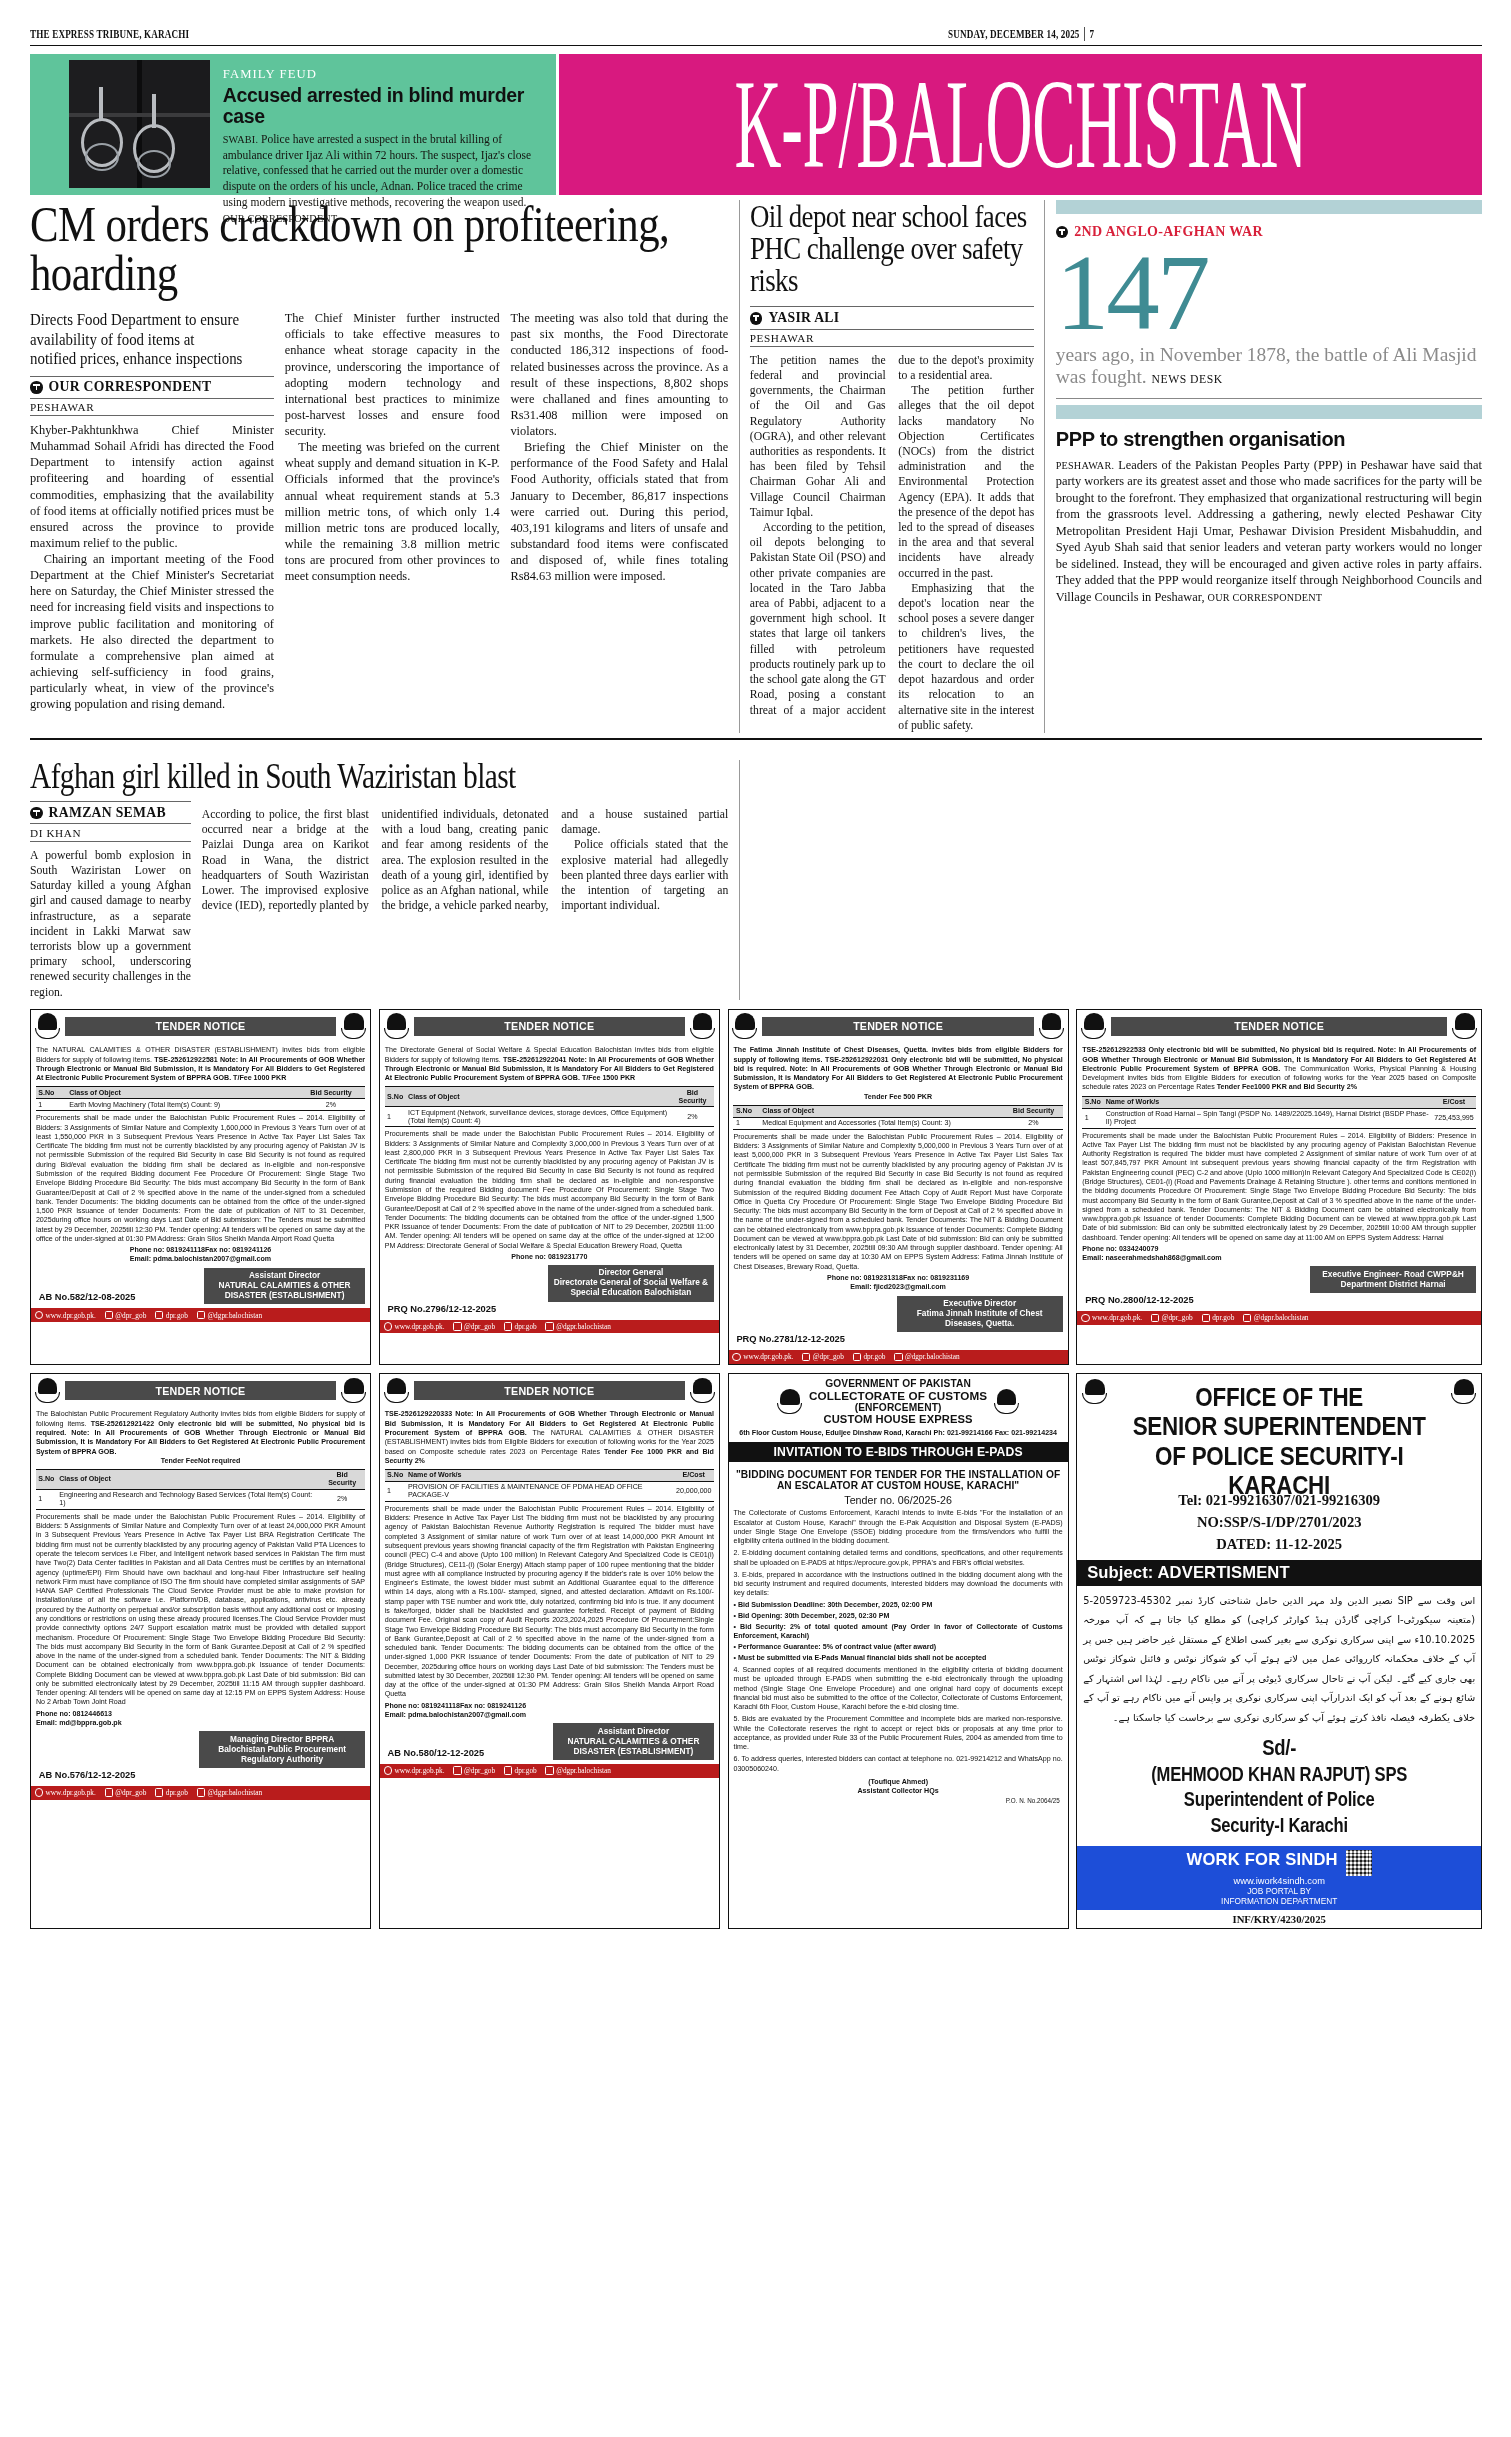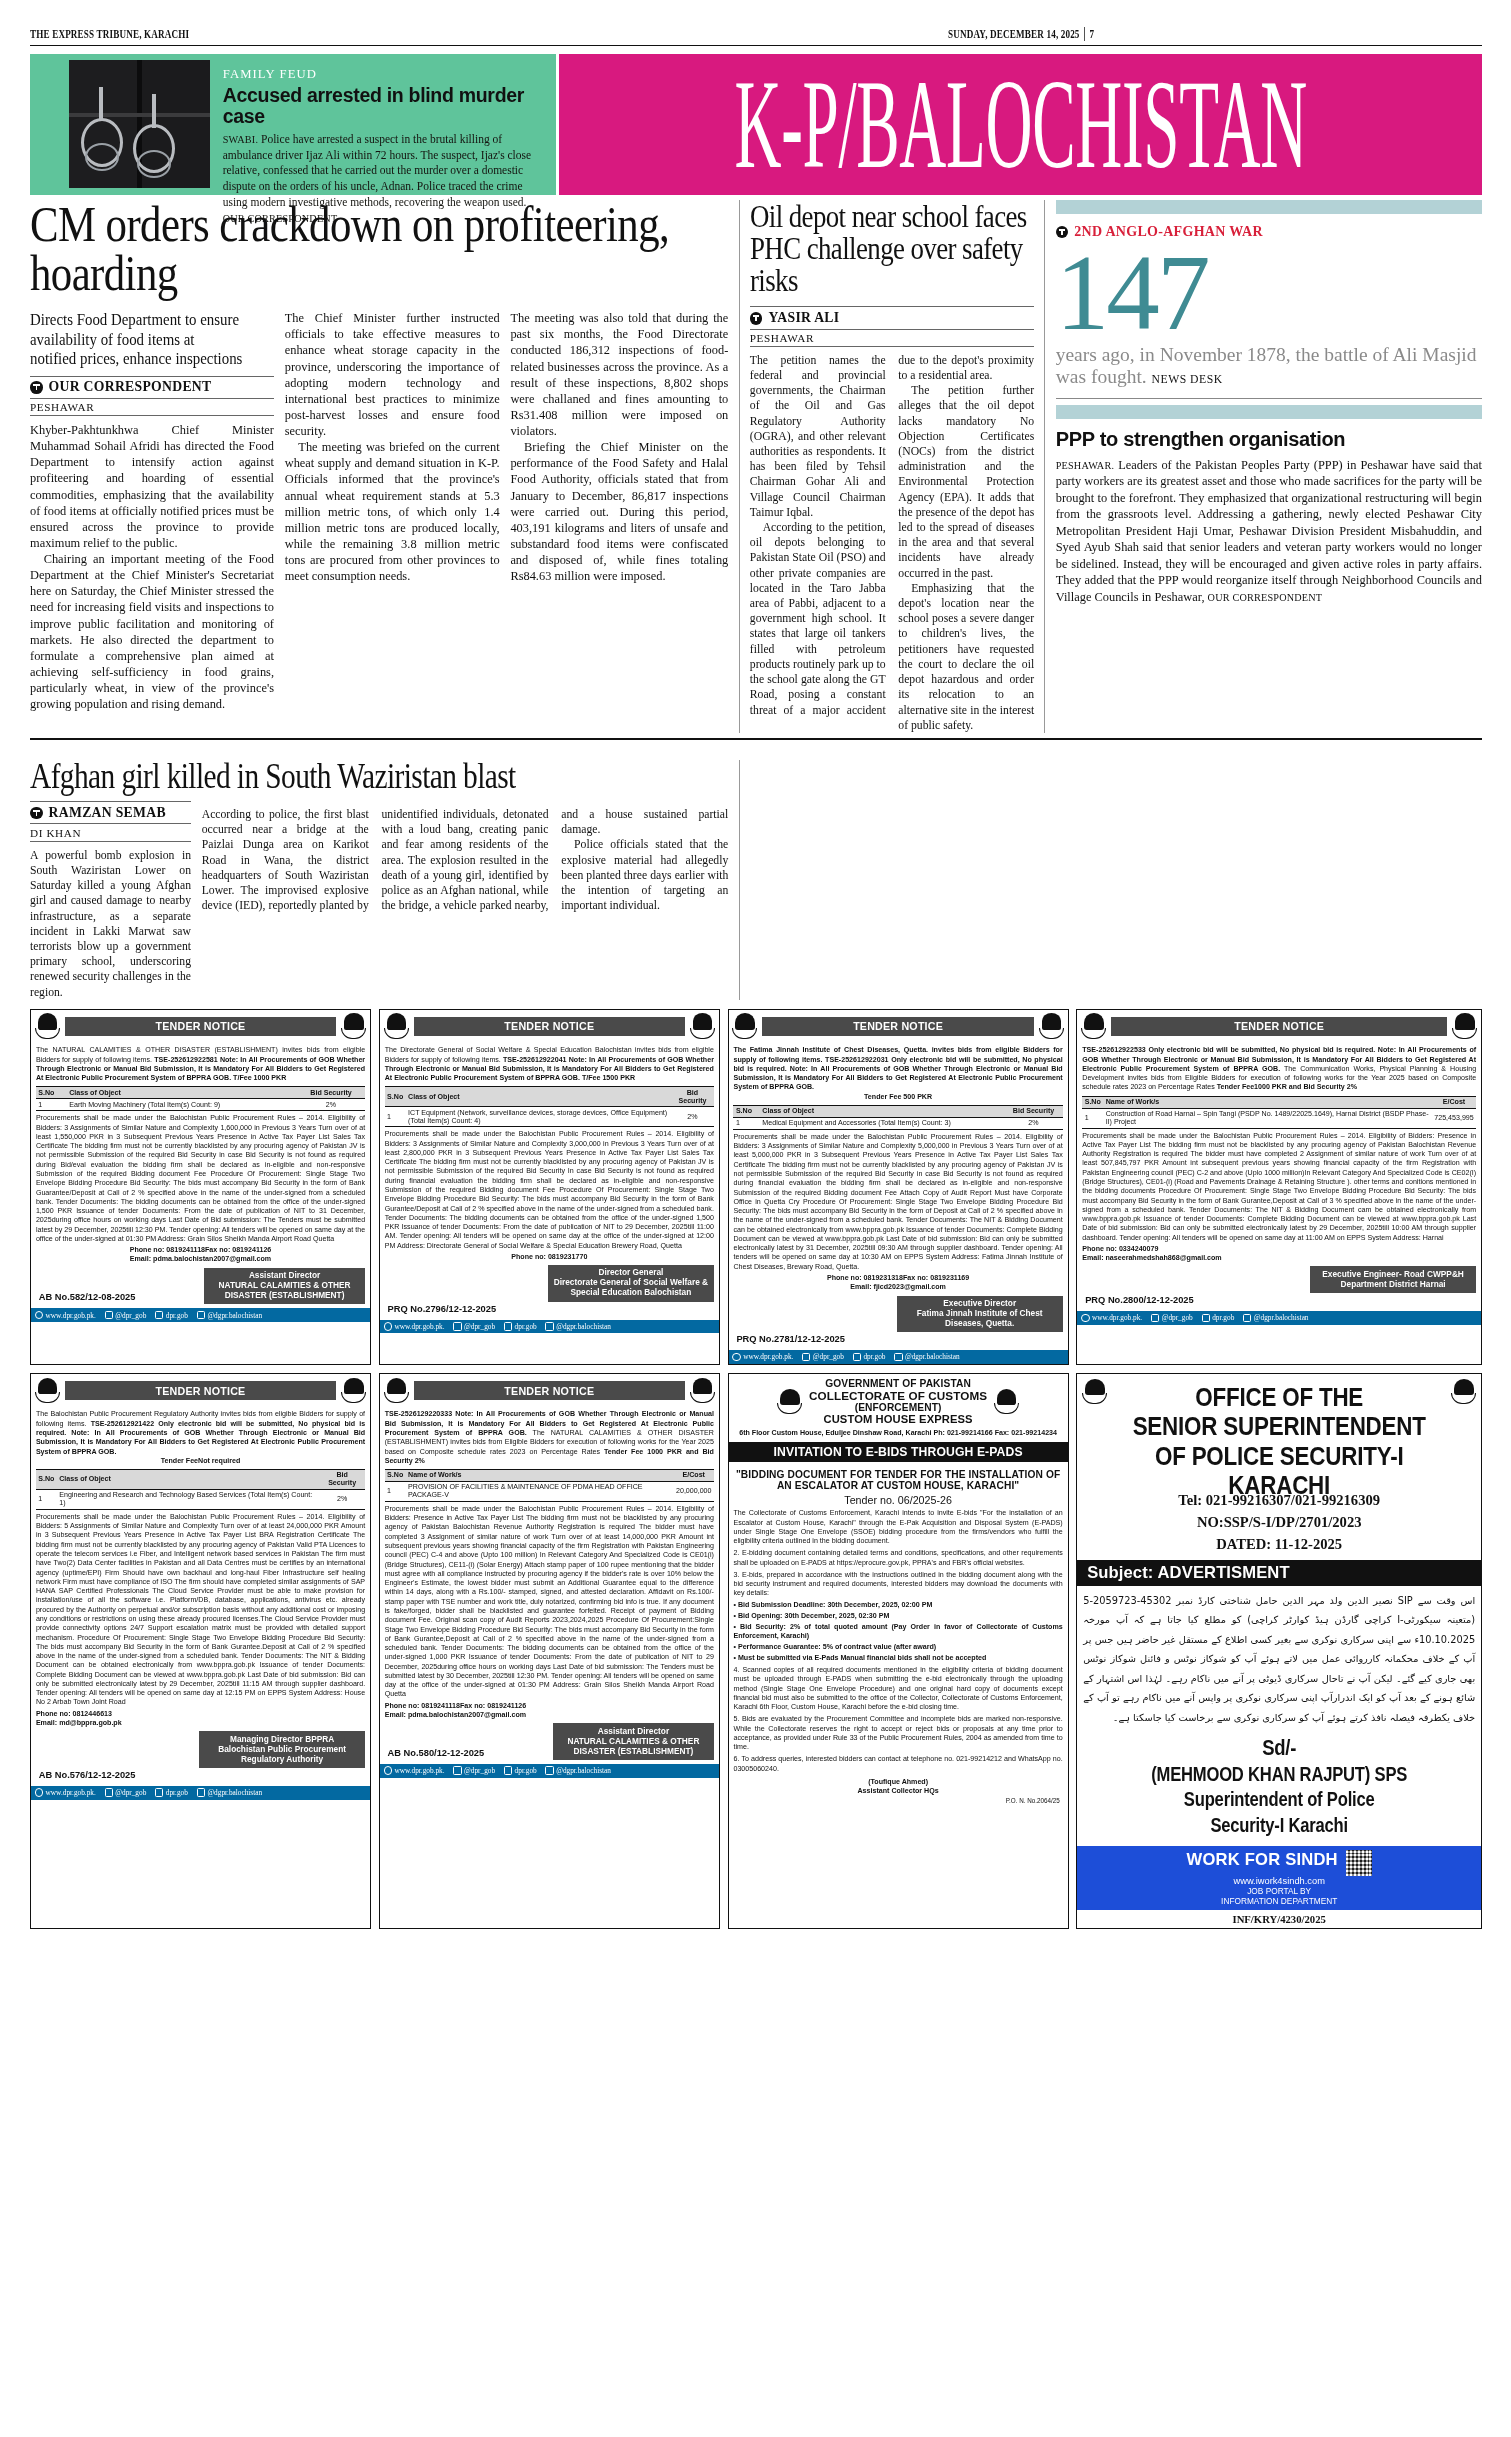--- a/index.html
+++ b/index.html
@@ -185,21 +185,21 @@
   .tbl td { padding:1.5px 2.4px; border-bottom:0.5px solid #111; }
   .tbl td.num, .tbl th.num { text-align:center; }
   .sig {
     background:#4a4a4a; color:#fff; text-align:center; font-weight:700;
     font-size:8.3px; line-height:1.2; padding:3.4px 3.9px; margin-top:2.9px;
   }
   .abno {
     font-weight:700; font-size:9.3px; padding:2px 2.9px; display:inline-block;
   }
   .social {
-    background:#0369a1; color:#fff; font-size:7.3px; padding:2.4px 3.9px;
+    background:#b91c1c; color:#fff; font-size:7.3px; padding:2.4px 3.9px;
     display:flex; gap:8.8px; align-items:center; font-family:"Liberation Serif",serif;
   }
   .social .ic {
     display:inline-block; width:8.3px; height:8.3px; border:0.8px solid #fff;
     border-radius:1.5px; margin-right:2.4px; vertical-align:-1.5px;
   }
   .social .ic.circle { border-radius:50%; }
   .adfoot-row { display:flex; justify-content:space-between; align-items:flex-end; }
 
   .centerblock { text-align:center; }

